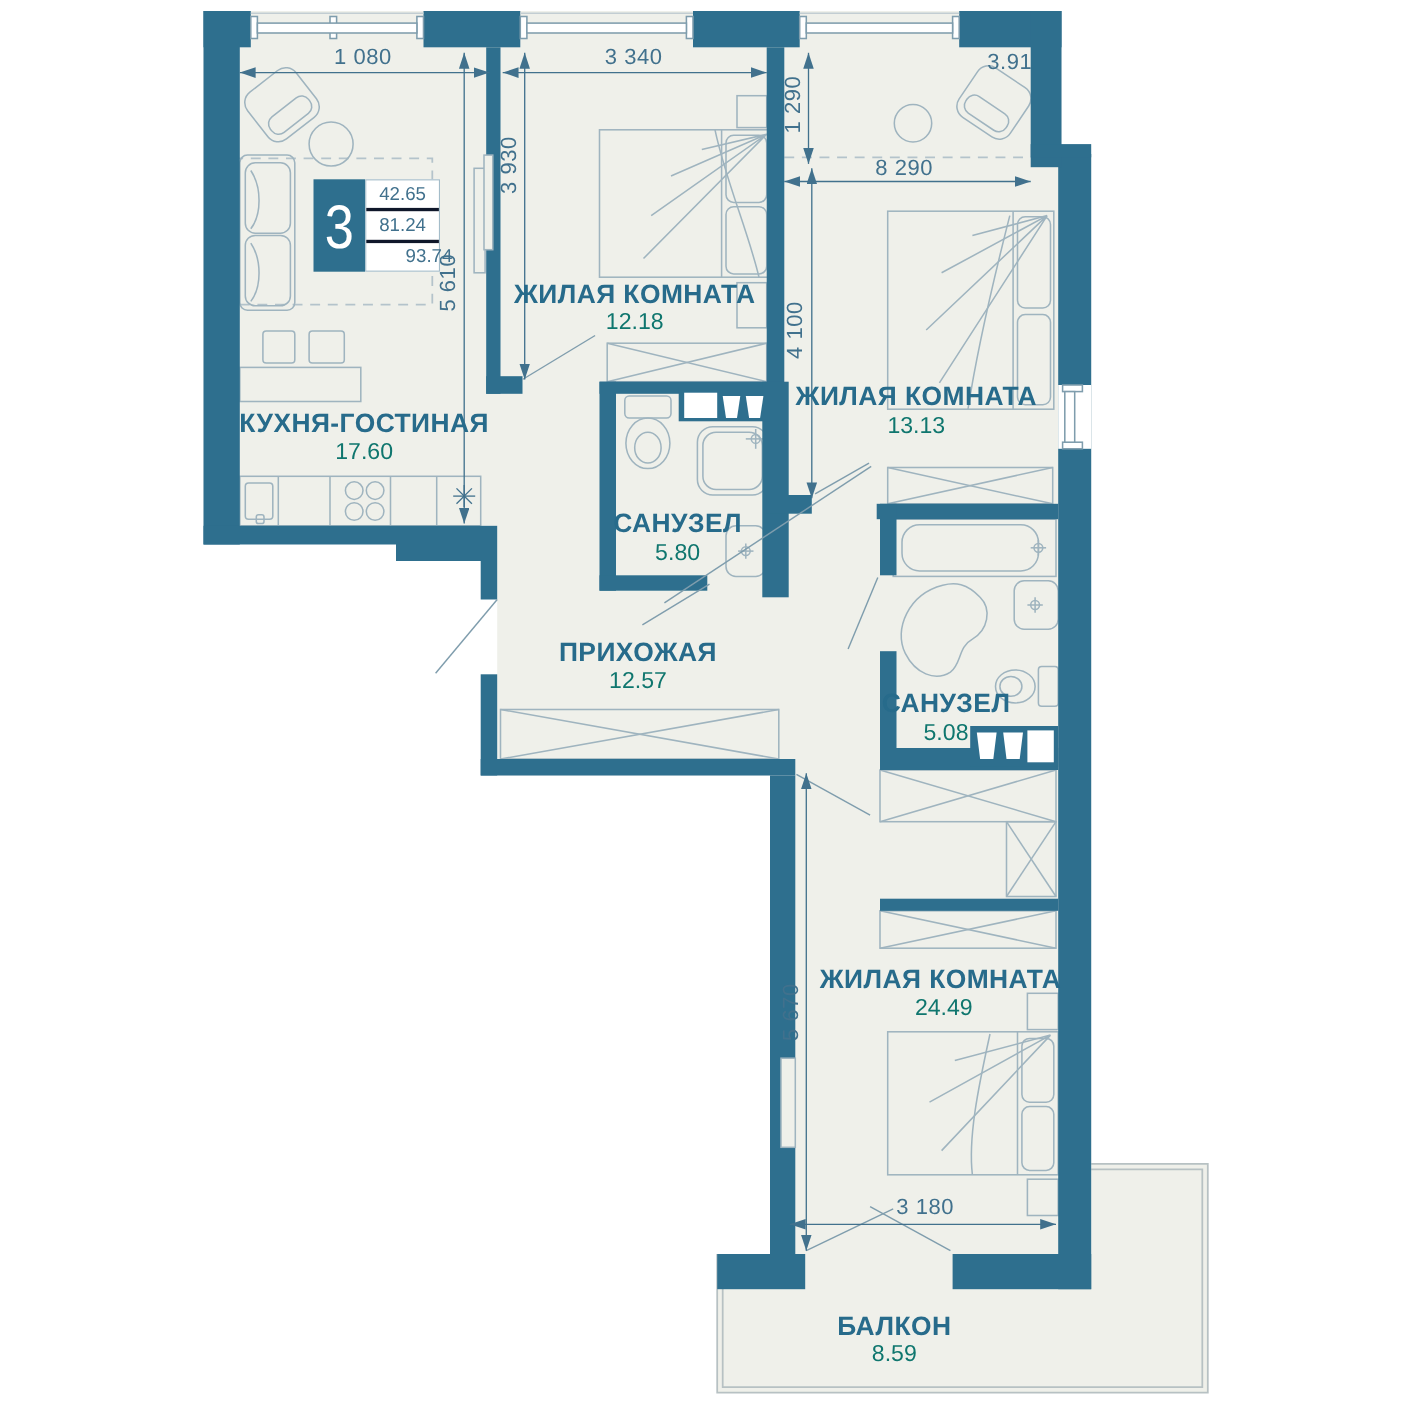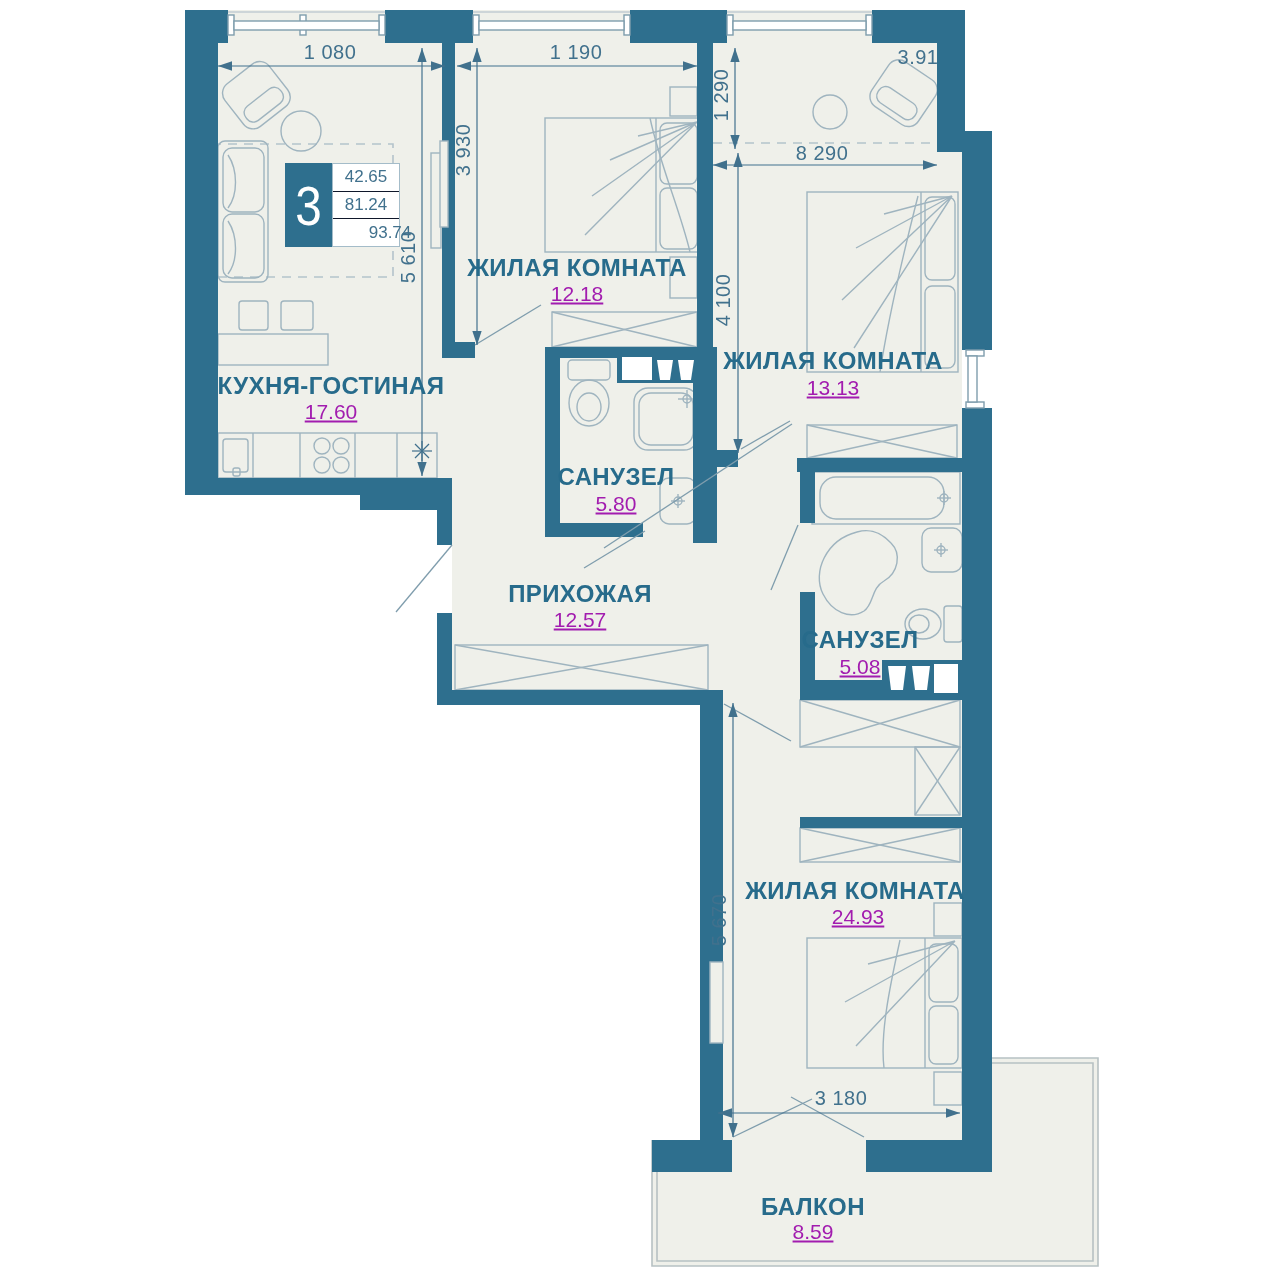--- a/index.html
+++ b/index.html
@@ -2,30 +2,30 @@
 <html><head>
 <meta charset="utf-8">
 <style>
   html,body{margin:0;padding:0;background:#ffffff;}
   #plan{position:relative;width:1280px;height:1280px;background:#ffffff;overflow:hidden;
         font-family:"Liberation Sans", sans-serif;}
   #plan svg{position:absolute;left:0;top:0;}
   .lbl{position:absolute;transform:translate(-50%,-50%);white-space:nowrap;line-height:1;}
   .vert{transform:translate(-50%,-50%) rotate(-90deg);}
   .rname{font-size:24px;font-weight:700;color:#276b8b;letter-spacing:.4px;}
-  .rarea{font-size:21px;font-weight:400;color:#a21caf;text-decoration:underline;}
+  .rarea{font-size:21px;font-weight:400;color:#0f766e;}
   .dim{font-size:20px;font-weight:400;color:#41718d;letter-spacing:.5px;}
   
   #infobox{position:absolute;left:285px;top:163px;display:flex;}
   #info-square{width:47px;height:84px;background:#2e6f8e;display:flex;align-items:center;justify-content:center;}
   #info-square .num{color:#ffffff;font-size:56px;font-weight:400;transform:scaleX(.85);}
   #info-values{width:68px;height:84px;background:#ffffff;border:1px solid #a4bcc9;box-sizing:border-box;
                display:flex;flex-direction:column;}
   #info-values .row{flex:1;display:flex;align-items:center;justify-content:center;
-                    font-size:17px;color:#41718d;border-bottom:1px solid #0f172a;}
+                    font-size:17px;color:#41718d;border-bottom:3px solid #0f172a;}
   #info-values .row:last-child{border-bottom:none;margin-left:48px;}
 </style>
 </head>
 <body>
 
 <div id="plan">
 
 <svg width="1280" height="1280" viewBox="0 0 1280 1280">
   <defs>
     <marker id="ah" markerWidth="13" markerHeight="9" refX="12" refY="4" orient="auto-start-reverse">
@@ -308,29 +308,29 @@
 <div class="lbl rname" style="left:616px;top:477px">САНУЗЕЛ</div>
 <div class="lbl rarea" style="left:616px;top:503px">5.80</div>
 
 <div class="lbl rname" style="left:580px;top:594px">ПРИХОЖАЯ</div>
 <div class="lbl rarea" style="left:580px;top:619px">12.57</div>
 
 <div class="lbl rname" style="left:860px;top:640px">САНУЗЕЛ</div>
 <div class="lbl rarea" style="left:860px;top:666px">5.08</div>
 
 <div class="lbl rname" style="left:855px;top:891px">ЖИЛАЯ КОМНАТА</div>
-<div class="lbl rarea" style="left:858px;top:916px">24.93</div>
+<div class="lbl rarea" style="left:858px;top:916px">24.49</div>
 
 <div class="lbl rname" style="left:813px;top:1207px">БАЛКОН</div>
 <div class="lbl rarea" style="left:813px;top:1231px">8.59</div>
 
 <div class="lbl dim" style="left:918px;top:57px">3.91</div>
 
 <div class="lbl dim" style="left:330px;top:52px">1 080</div>
-<div class="lbl dim" style="left:576px;top:52px">1 190</div>
+<div class="lbl dim" style="left:576px;top:52px">3 340</div>
 <div class="lbl dim vert" style="left:463px;top:150px">3 930</div>
 <div class="lbl dim vert" style="left:408px;top:257px">5 610</div>
 <div class="lbl dim vert" style="left:721px;top:95px">1 290</div>
 <div class="lbl dim" style="left:822px;top:153px">8 290</div>
 <div class="lbl dim vert" style="left:723px;top:300px">4 100</div>
 <div class="lbl dim vert" style="left:719px;top:920px">5 670</div>
 <div class="lbl dim" style="left:841px;top:1098px">3 180</div>
 
 <div id="infobox">
   <div id="info-square">

